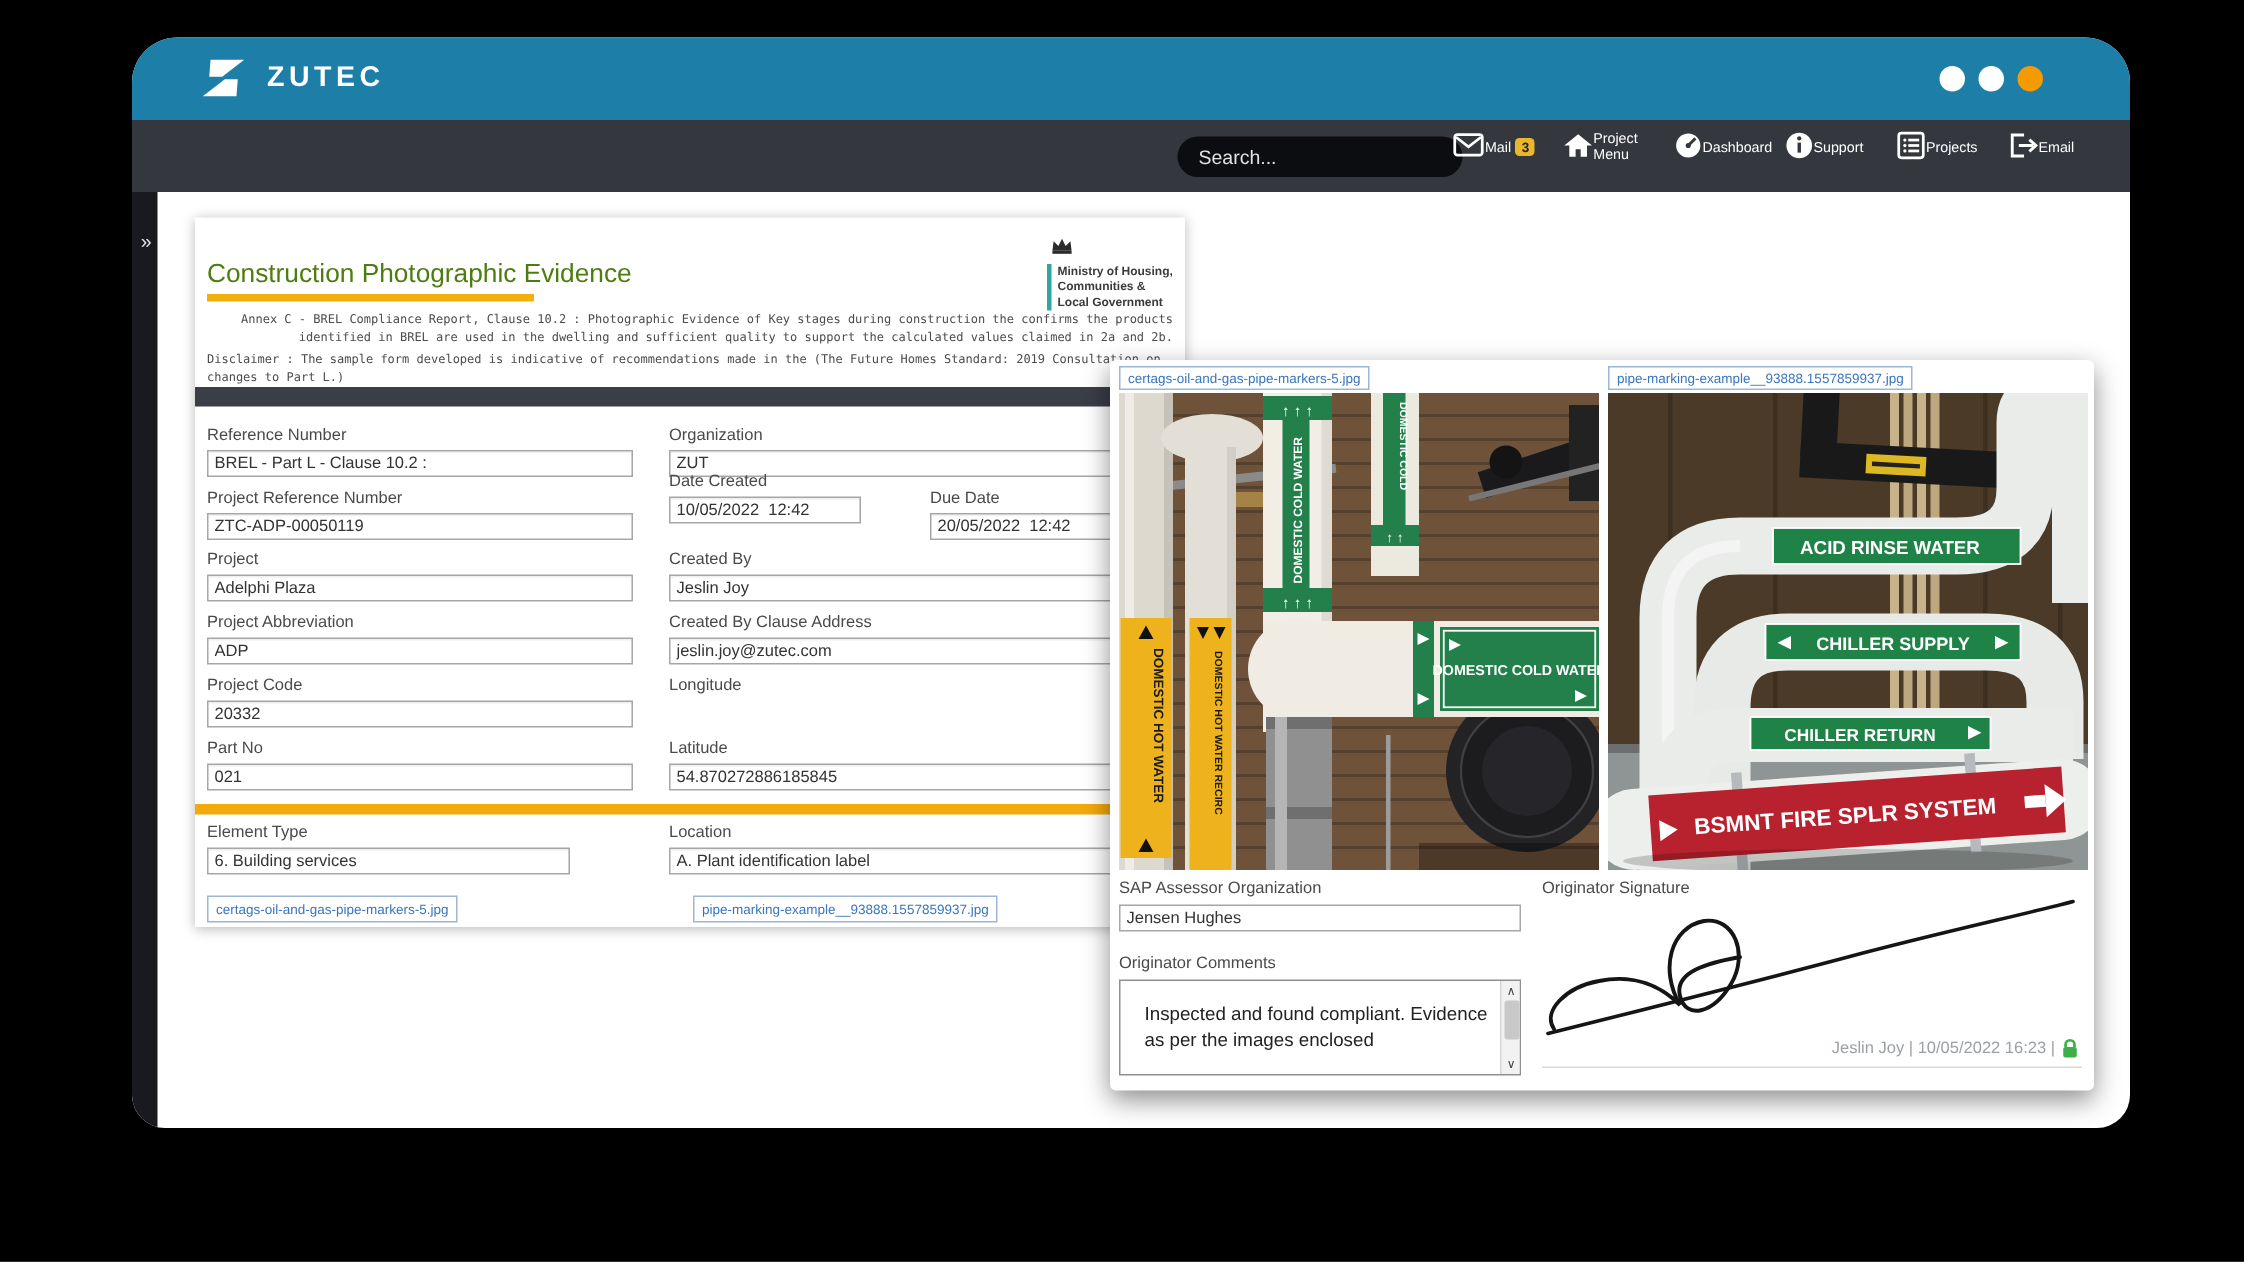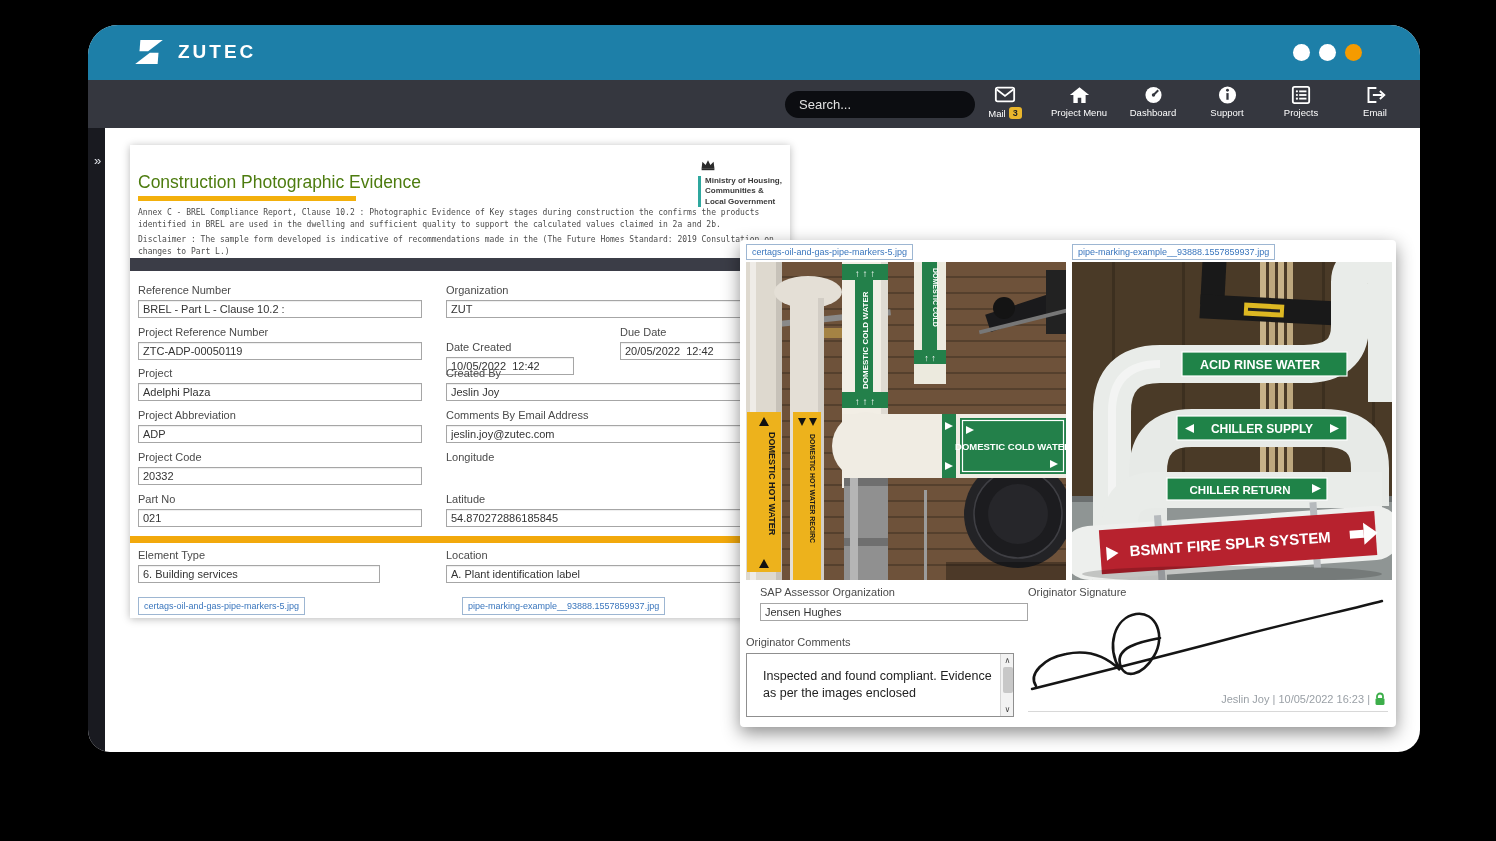--- a/index.html
+++ b/index.html
@@ -16,21 +16,21 @@
   .dots { position:absolute; right:58px; top:19px; display:flex; gap:9px; }
   .dot { width:17px; height:17px; border-radius:50%; }
 
   .navbar { position:absolute; left:0; top:55px; width:100%; height:48px; background:#35373f; }
   .search-pill { position:absolute; left:697px; top:11px; width:190px; height:27px;
     background:#0c0d11; border-radius:14px; display:flex; align-items:center; padding:0 10px 0 14px; }
   .search-pill input { flex:1; background:transparent; border:none; outline:none;
     color:#eee; font-size:13px; font-family:"Liberation Sans",sans-serif; }
   .search-pill input::placeholder { color:#e2e2e2; }
   .nav-items { position:absolute; right:8px; top:5px; display:flex; }
-  .nav-item { width:74px; display:flex; flex-direction:column; align-items:center; cursor:pointer; }
+  .nav-item { width:74px; display:flex; flex-direction:row; align-items:center; cursor:pointer; }
   .nav-item svg { height:20px; }
   .nav-label { color:#fff; font-size:9.5px; margin-top:2px; display:flex; align-items:center; }
   .badge { background:#eab62c; color:#222; font-size:9px; font-weight:bold;
     border-radius:3px; padding:1px 4px; margin-left:3px; }
 
   .side-strip { position:absolute; left:0; top:103px; width:17px; height:624px; background:#191a20; }
   .side-chevron { position:absolute; left:0; top:128px; width:17px; text-align:center;
     color:#e0e3e8; font-size:13px; letter-spacing:-2px; }
   .side-label { position:absolute; left:91px; top:150px; width:112px; height:14px;
     transform:rotate(-90deg) translateX(-112px); transform-origin:0 0;
@@ -38,21 +38,21 @@
 
   
   .form-card { position:absolute; left:130px; top:145px; width:660px; height:473px;
     background:#fff; box-shadow:0 1px 8px rgba(0,0,0,.28); z-index:2; overflow:hidden; }
   .form-title { position:absolute; left:8px; top:27px; font-size:17.5px; color:#4d7c0f; }
   .title-bar { position:absolute; left:8px; top:51px; width:218px; height:5px; background:#f3b00c; }
   .ministry { position:absolute; left:568px; top:12px; width:86px; }
   .ministry-crown { margin-left:2px; }
   .ministry-text { border-left:3px solid #2fa79e; padding-left:4px; margin-top:1px;
     font-size:8px; color:#3a3a3a; line-height:1.3; font-weight:bold; }
-  .intro { position:absolute; left:8px; top:62px; width:644px; text-align:left;
+  .intro { position:absolute; left:8px; top:62px; width:644px; text-align:right;
     font-family:"DejaVu Sans Mono", monospace; font-size:8px; color:#4c4c4c; line-height:1.55; }
   .disclaimer { position:absolute; left:8px; top:89px; width:644px;
     font-family:"DejaVu Sans Mono", monospace; font-size:8px; color:#4c4c4c; line-height:1.55; }
   .disclaimer .l2 { display:block; text-align:center; }
   .form-darkbar { position:absolute; left:0; top:113px; width:660px; height:13px; background:#3b3d47; }
   .form-divider { position:absolute; left:0; top:391px; width:660px; height:7px; background:#f2a90c; }
 
   .field { position:absolute; }
   .field label { display:block; font-size:11px; color:#4a4a4a; margin-bottom:3px; }
   .field input { width:100%; height:18px; border:1px solid #a6a6a6; font-size:11px;
@@ -222,34 +222,34 @@
     </div>
     <div class="field" style="left:8px;top:348px;width:284px">
       <label>Part No</label>
       <input value="021" style="">
     </div>
 
     <div class="field" style="left:316px;top:139px;width:334px">
       <label>Organization</label>
       <input value="ZUT" style="">
     </div>
-    <div class="field" style="left:316px;top:196px;width:128px">
+    <div class="field" style="left:316px;top:170px;width:128px">
       <label>Date Created</label>
       <input value="10/05/2022  12:42" style="">
     </div>
     <div class="field" style="left:490px;top:181px;width:160px">
       <label>Due Date</label>
       <input value="20/05/2022  12:42" style="">
     </div>
     <div class="field" style="left:316px;top:222px;width:334px">
       <label>Created By</label>
       <input value="Jeslin Joy" style="">
     </div>
     <div class="field" style="left:316px;top:264px;width:334px">
-      <label>Comments By Email Address</label>
+      <label>Created By Clause Address</label>
       <input value="jeslin.joy@zutec.com" style="">
     </div>
     <div class="field" style="left:316px;top:306px;width:334px">
       <label>Longitude</label>
     </div>
     <div class="field" style="left:316px;top:348px;width:334px">
       <label>Latitude</label>
       <input value="54.870272886185845" style="">
     </div>
 
@@ -405,21 +405,21 @@
           <rect x="28" y="259" width="276" height="44" fill="#b7222e"></rect>
           <path d="M34,276 l12,7 l-12,7 z" fill="#fff"></path>
           <rect x="278" y="277" width="14" height="8" fill="#fff"></rect>
           <path d="M292,270 l14,11 l-14,11 z" fill="#fff"></path>
           <text x="158" y="287" text-anchor="middle" font-size="15" font-weight="bold" fill="#fff">BSMNT FIRE SPLR SYSTEM</text>
         </g>
         <ellipse cx="160" cy="312" rx="150" ry="8" fill="rgba(0,0,0,0.18)"></ellipse>
       </svg>
     </div>
 
-    <div class="ov-field" style="position:absolute;left:20px;top:346px;width:268px">
+    <div class="ov-field" style="position:absolute;left:6px;top:346px;width:268px">
       <label>SAP Assessor Organization</label>
       <input value="Jensen Hughes" style="">
     </div>
     <div style="position:absolute;left:288px;top:346px;font-size:11px;color:#4a4a4a">Originator Signature</div>
 
     <div style="position:absolute;left:6px;top:396px;font-size:11px;color:#4a4a4a">Originator Comments</div>
     <div class="comments-box">
       <div class="comments-text">Inspected and found compliant. Evidence as per the images enclosed</div>
       <div class="cscroll">
         <div class="arrow" style="top:2px">∧</div>

